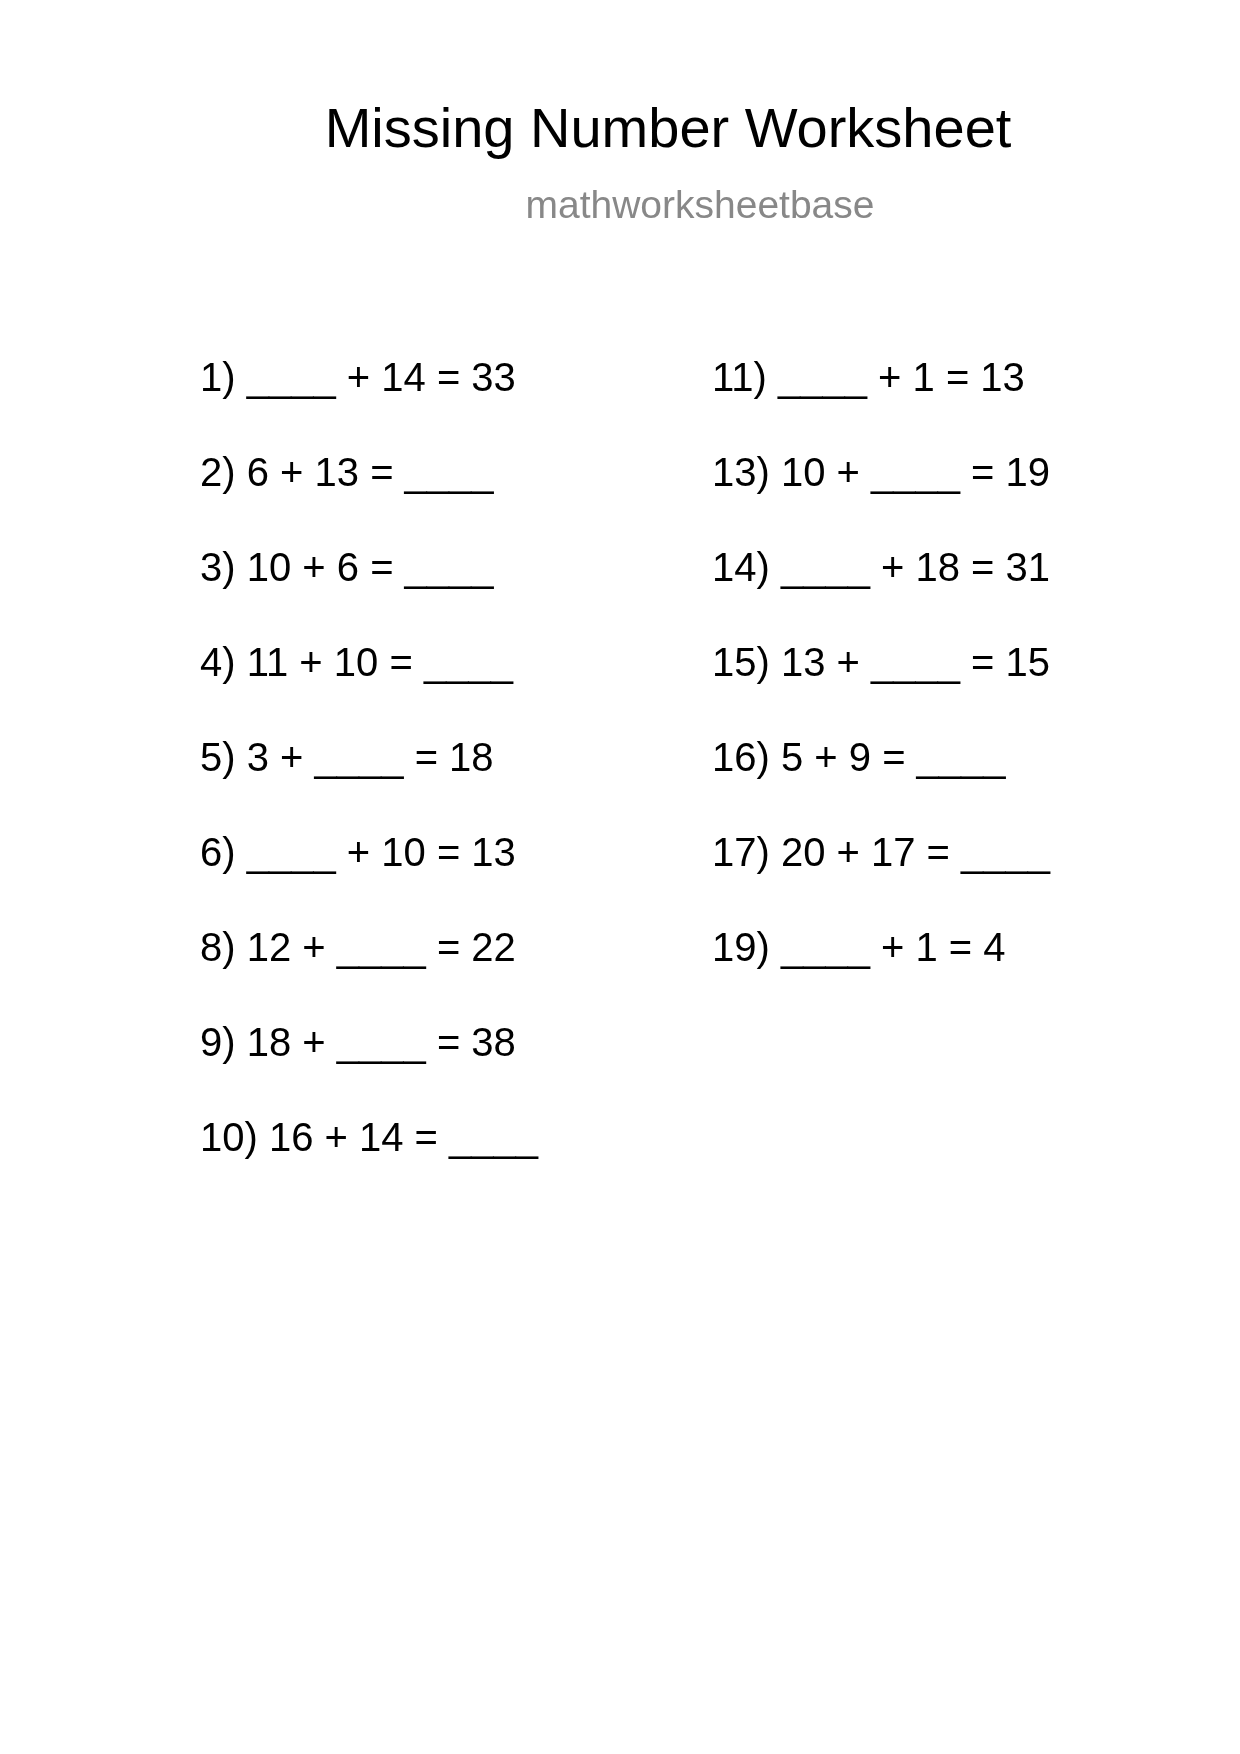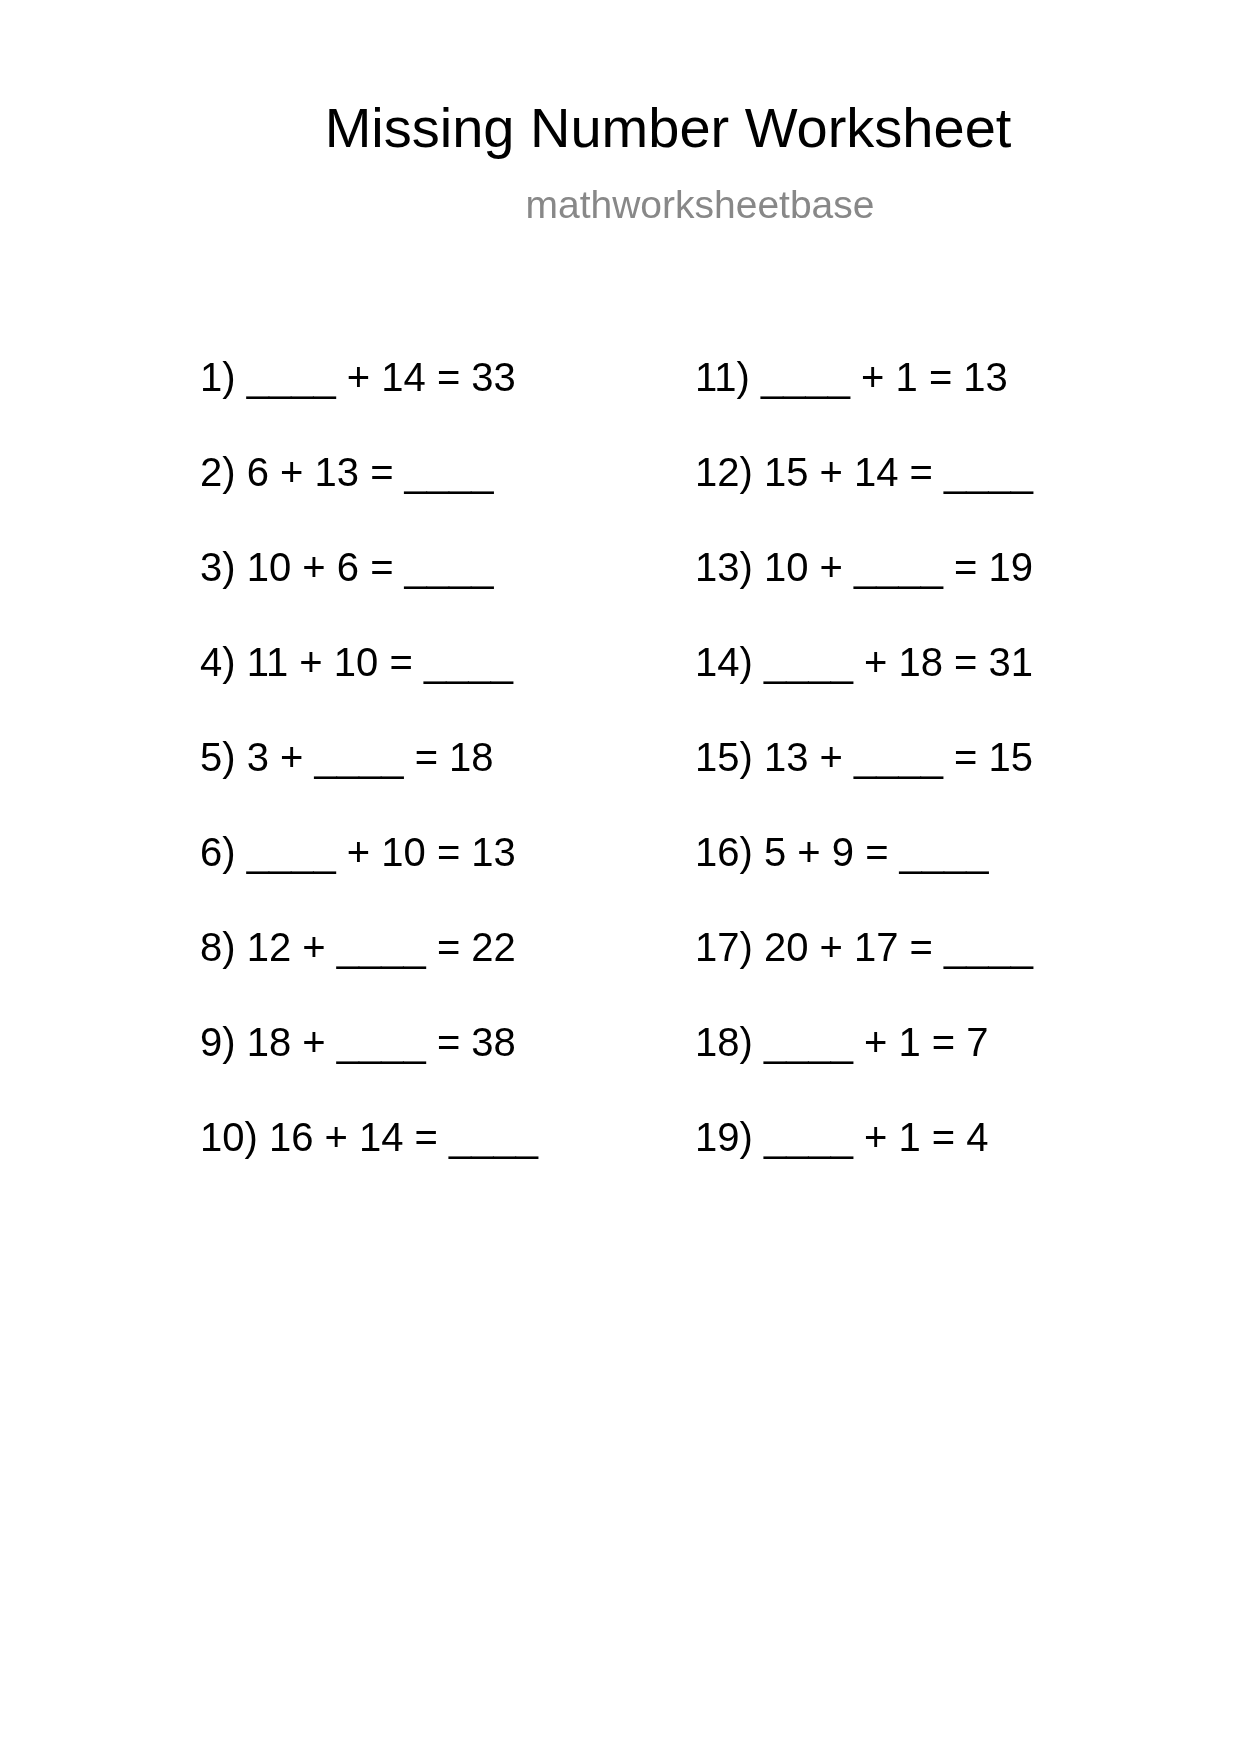--- a/index.html
+++ b/index.html
@@ -4,21 +4,21 @@
 <style>
   html, body { margin:0; padding:0; background:#ffffff; }
   body { width:1240px; height:1754px; position:relative; overflow:hidden;
          font-family:"Liberation Sans", sans-serif; color:#000; }
   .title { position:absolute; left:0; width:1336px; top:96px; text-align:center;
            font-size:56px; line-height:64px; white-space:nowrap; }
   .subtitle { position:absolute; left:0; width:1400px; top:183px; text-align:center;
               font-size:39px; line-height:44px; color:#888888; white-space:nowrap; }
   .col { position:absolute; top:350px; }
   .col.left { left:200px; }
-  .col.right { left:695px; }
+  .col.right { left:712px; }
   .problem { height:95px; font-size:40px; line-height:54px; white-space:nowrap; }
   .problem span { display:inline; }
 </style>
 </head>
 <body>
 
 <div class="title">Missing Number Worksheet</div>
 <div class="subtitle">mathworksheetbase</div>
 
 <div class="col left">
@@ -28,21 +28,19 @@
   <div class="problem"><span>4)</span> <span>11 + 10 = ____</span></div>
   <div class="problem"><span>5)</span> <span>3 + ____ = 18</span></div>
   <div class="problem"><span>6)</span> <span>____ + 10 = 13</span></div>
   <div class="problem"><span>8)</span> <span>12 + ____ = 22</span></div>
   <div class="problem"><span>9)</span> <span>18 + ____ = 38</span></div>
   <div class="problem"><span>10)</span> <span>16 + 14 = ____</span></div>
 </div>
 
 <div class="col right">
   <div class="problem"><span>11)</span> <span>____ + 1 = 13</span></div>
-  <div class="problem"><span>12)</span> <span>15 + 14 = ____</span></div>
   <div class="problem"><span>13)</span> <span>10 + ____ = 19</span></div>
   <div class="problem"><span>14)</span> <span>____ + 18 = 31</span></div>
   <div class="problem"><span>15)</span> <span>13 + ____ = 15</span></div>
   <div class="problem"><span>16)</span> <span>5 + 9 = ____</span></div>
   <div class="problem"><span>17)</span> <span>20 + 17 = ____</span></div>
-  <div class="problem"><span>18)</span> <span>____ + 1 = 7</span></div>
   <div class="problem"><span>19)</span> <span>____ + 1 = 4</span></div>
 </div>
 
 </body></html>

